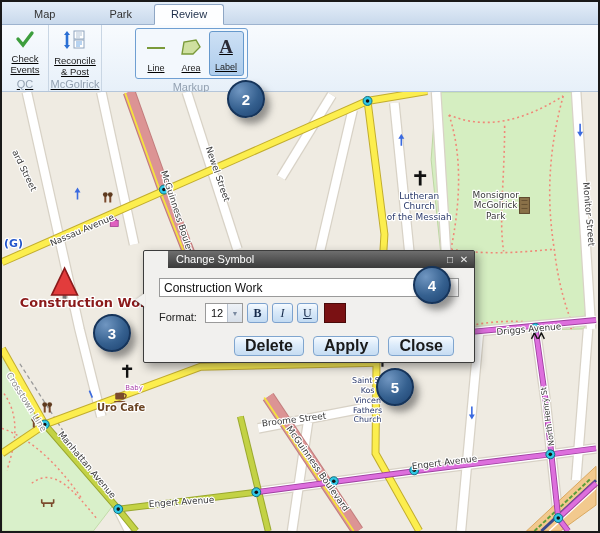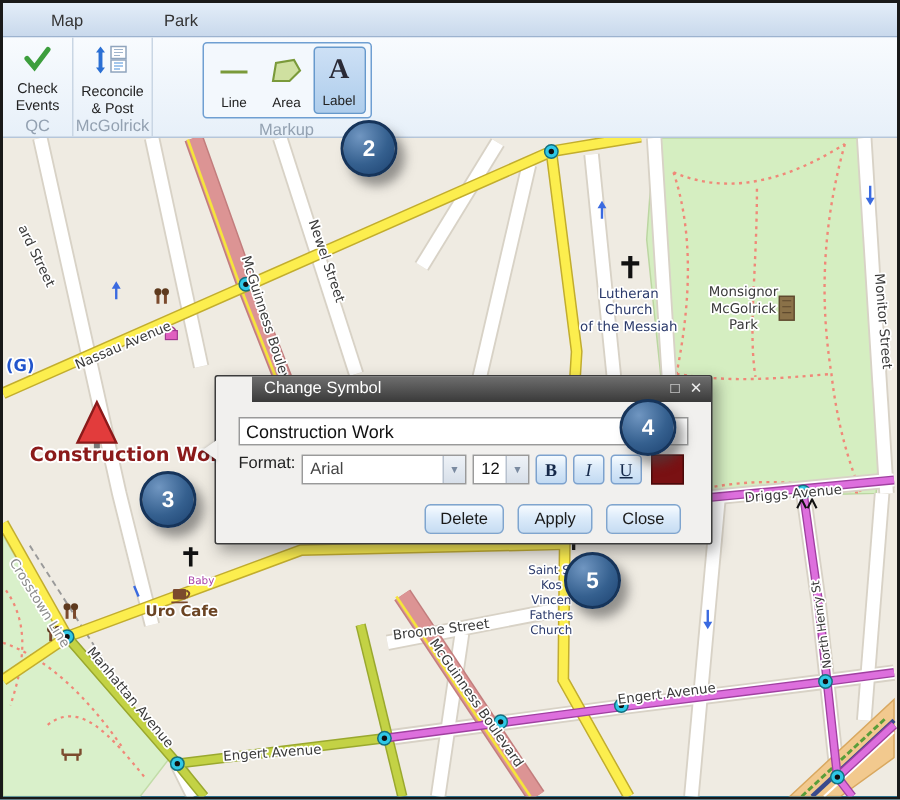--- a/index.html
+++ b/index.html
@@ -7,21 +7,21 @@
   #win{
     position:relative;width:600px;height:533px;background:#0ea5e9;
     border:2px solid #191919;overflow:hidden;
     font-family:"Liberation Sans","DejaVu Sans",sans-serif;
   }
   
   .ribbon{position:absolute;left:0;top:0;width:596px;height:90px;background:#eef4fb;}
   .tabrow{height:23px;background:linear-gradient(#e3edf8,#c9d9ec);border-bottom:1px solid #9db3cf;display:flex;align-items:flex-end;}
   .tab{font-size:11px;color:#333;padding:3px 16px 4px 16px;cursor:default;}
   .tab.active{background:#fdfeff;border:1px solid #8ea6c4;border-bottom:1px solid #fdfeff;border-radius:3px 3px 0 0;margin-bottom:-1px;color:#1e2f4a;}
-  .body{height:67px;background:linear-gradient(#f8fbfe,#e7f0f9);border-bottom:1px solid #b5c6da;display:flex;align-items:stretch;}
+  .body{height:67px;background:linear-gradient(#f8fbfe,#e7f0f9);border-bottom:1px solid #b5c6da;display:flex;align-items:stretch;text-decoration:underline;}
   .group{display:flex;flex-direction:column;align-items:center;padding-top:2px;}
   .group.sep{border-right:1px solid #c9d6e4;}
   .glabel{font-size:11px;color:#93a1b1;height:13px;line-height:13px;}
   .bigbtn{width:48px;flex:1;display:flex;flex-direction:column;align-items:center;justify-content:flex-start;padding-top:3px;border-radius:3px;}
   .bigbtn .cap{font-size:9.5px;color:#222;text-align:center;line-height:10.5px;margin-top:2px;width:46px;}
   .mkbox{border:1px solid #6f9fd2;border-radius:3px;background:#f3f8fd;display:flex;padding:2px 3px;flex:1;margin:1px 2px 2px 2px;}
   .mkbtn{width:35px;display:flex;flex-direction:column;align-items:center;justify-content:flex-end;padding:2px 0 3px 0;border-radius:3px;}
   .mkbtn .cap{font-size:9px;color:#222;margin-top:2px;}
   .mkbtn.sel{background:linear-gradient(#cde0f5,#aecdec);border:1px solid #6699cc;}
   .micon{height:26px;display:flex;align-items:center;justify-content:center;}
@@ -39,55 +39,56 @@
   
   .dialog{position:absolute;left:141px;top:248px;width:332px;height:113px;background:#f1f0ee;
     border:1px solid #3c3c3c;border-radius:2px;box-shadow:3px 4px 10px rgba(40,40,40,.45);z-index:20;padding-left:24px;}
   .dtitle{height:17px;background:linear-gradient(#6e6e6e,#3a3a3a);color:#fff;font-size:11px;line-height:17px;
     padding-left:8px;display:flex;align-items:center;}
   .dtitle .t{flex:1;}
   .wicon{color:#eee;font-size:10px;width:14px;text-align:center;line-height:15px;cursor:default;}
   .tail{position:absolute;left:-9px;top:42px;width:0;height:0;border-top:7px solid transparent;border-bottom:7px solid transparent;border-right:10px solid #f1f0ee;filter:drop-shadow(-1px 1px 1px rgba(0,0,0,.3));}
   .dinput{position:absolute;left:15px;top:27px;width:300px;height:19px;background:#fff;border:1px solid #9a9a9a;
     font-size:12px;color:#111;padding:1px 4px;font-family:"Liberation Sans",sans-serif;}
-  .frow{position:absolute;left:15px;top:52px;width:310px;height:20px;display:flex;align-items:flex-start;}
+  .frow{position:absolute;left:15px;top:52px;width:310px;height:20px;display:flex;align-items:flex-end;}
   .flab{font-size:11px;color:#222;margin-right:4px;}
   .combo{display:flex;height:20px;border:1px solid #9a9a9a;background:#fff;}
   .combo .val{font-size:11px;color:#444;padding:3px 4px 0 5px;overflow:hidden;white-space:nowrap;}
   .combo .arrow{width:15px;background:linear-gradient(#eef2f7,#d7dfe9);border-left:1px solid #b8c2cf;
     color:#7a8aa0;font-size:7px;text-align:center;line-height:19px;}
   .fontc{width:110px;}.fontc .val{flex:1;}
   .sizec{width:38px;margin-left:4px;}.sizec .val{flex:1;color:#111;}
   .tbtn{width:21px;height:20px;margin-left:4px;border:1px solid #7da2ce;border-radius:3px;
     background:linear-gradient(#f6fbff,#d9e9f9 45%,#c2daf2);font-family:"Liberation Serif","DejaVu Serif",serif;
     font-size:12px;color:#15294a;text-align:center;line-height:18px;}
   .tbtn.b{font-weight:bold;}.tbtn.i{font-style:italic;}.tbtn.u{text-decoration:underline;}
   .swatch{width:22px;height:20px;margin-left:6px;border:1px solid #4a0a0a;}
   .brow{position:absolute;right:20px;top:85px;display:flex;gap:9px;}
-  .pbtn{height:20px;padding:0 10px;border:1px solid #7fa5cf;border-radius:4px;font-size:11px;color:#1a1a1a;
-    background:linear-gradient(#f7fbff,#dcebfa 45%,#c6dcf2);line-height:18px;}
+  .pbtn{height:20px;padding:0 10px;border:1px solid #7fa5cf;border-radius:4px;font-size:16px;color:#1a1a1a;
+    background:linear-gradient(#f7fbff,#dcebfa 45%,#c6dcf2);line-height:18px;font-weight:bold;}
   
   .badge{position:absolute;width:38px;height:38px;border-radius:50%;z-index:30;
     background:radial-gradient(circle at 32% 26%,#7096c1,#35608f 55%,#1d4270 100%);
     border:2px solid #16345a;color:#fff;font-weight:bold;font-size:15px;
     display:flex;align-items:center;justify-content:center;
     box-shadow:5px 6px 7px rgba(70,70,70,.55);}
 </style>
 </head>
 <body>
 
 <div id="win">
 
   <div class="ribbon">
     <div class="tabrow">
       <div style="width:16px"></div>
       <div class="tab">Map</div>
       <div style="width:22px"></div>
       <div class="tab">Park</div>
       <div style="width:6px"></div>
+      <div class="tab active">Review</div>
     </div>
     <div class="body">
 
       <div class="group sep" style="width:47px">
         <div class="bigbtn">
           <span>
             <svg width="20" height="18" viewBox="0 0 20 18">
                 <path d="M3 9 L8 15 L17 3" fill="none" stroke="#3d9e3d" stroke-width="3.4" stroke-linecap="round"></path>
               </svg>
           </span>
@@ -392,24 +393,20 @@
     <div class="tail"></div>
     <div class="dtitle">
       <span class="t">Change Symbol</span>
       <span class="wicon">□</span>
       <span class="wicon">✕</span>
       <span style="width:3px"></span>
     </div>
     <input class="dinput" value="Construction Work" style="">
     <div class="frow">
       <span class="flab">Format:</span>
-      <div class="combo fontc">
-        <span class="val">Arial</span>
-        <span class="arrow">▼</span>
-      </div>
       <div class="combo sizec">
         <span class="val">12</span>
         <span class="arrow">▼</span>
       </div>
       <div class="tbtn b">B</div>
       <div class="tbtn i">I</div>
       <div class="tbtn u">U</div>
       <div class="swatch" style="background:#7a1113;"></div>
     </div>
     <div class="brow">

